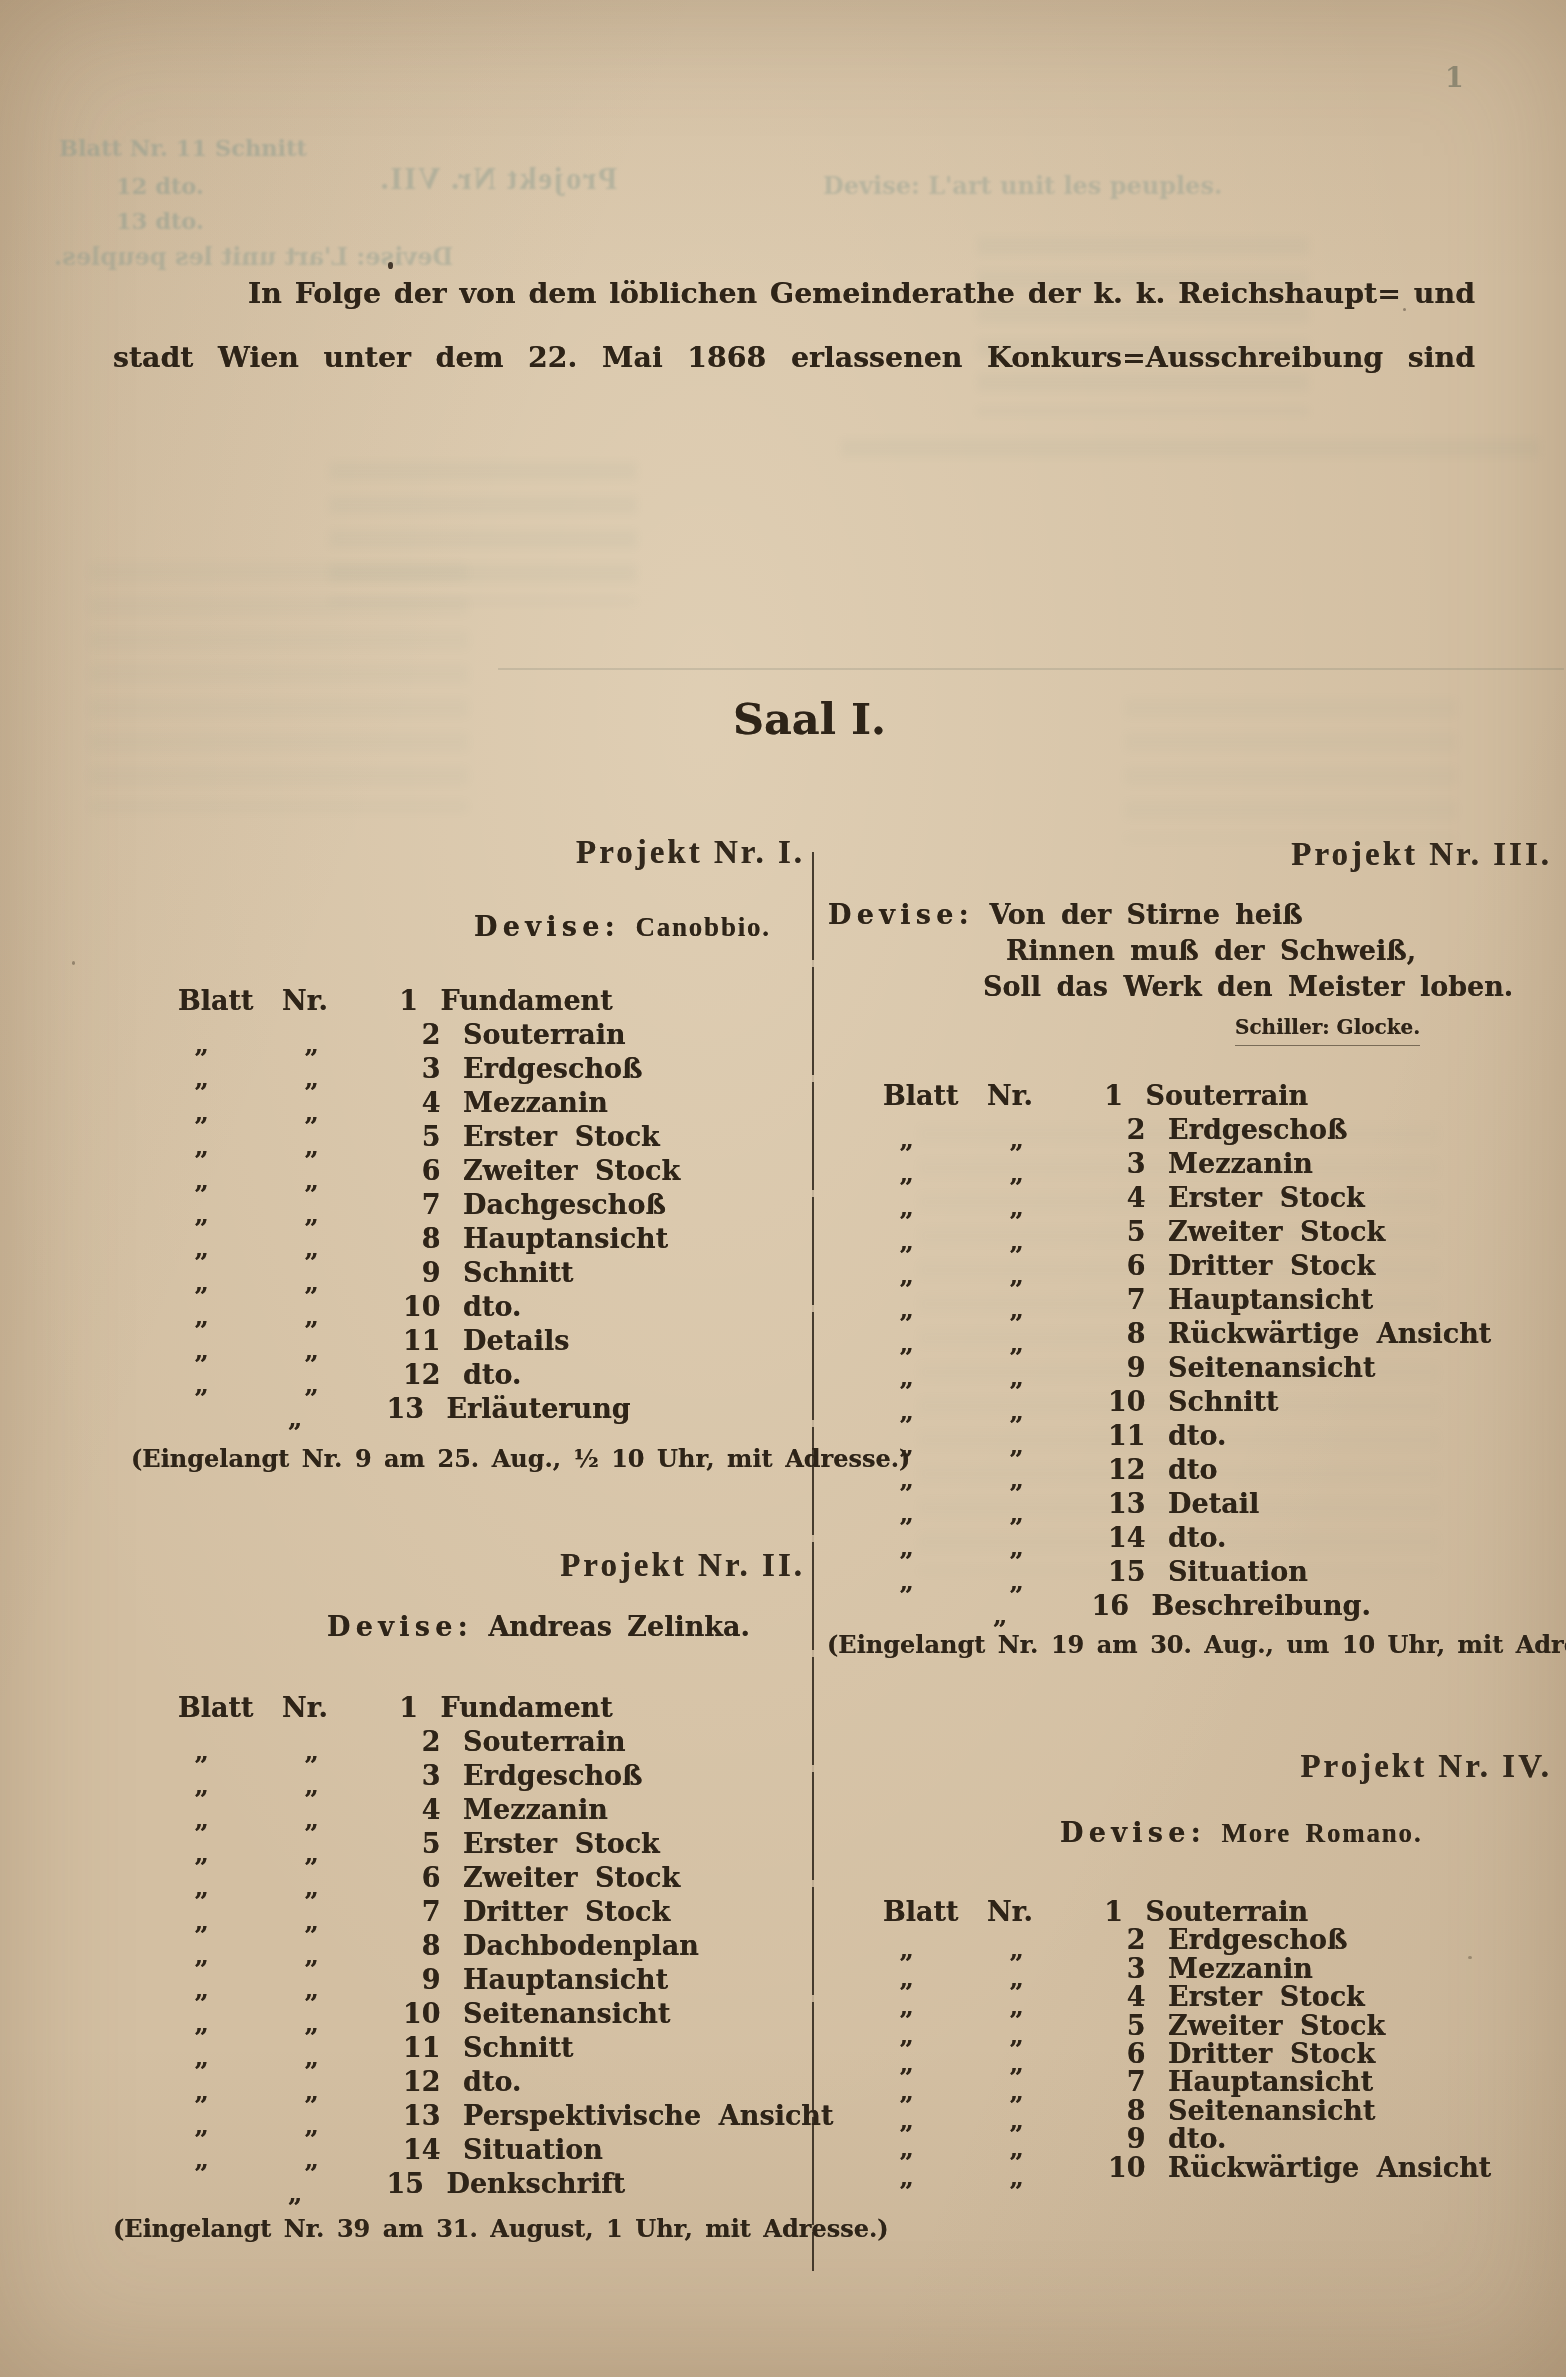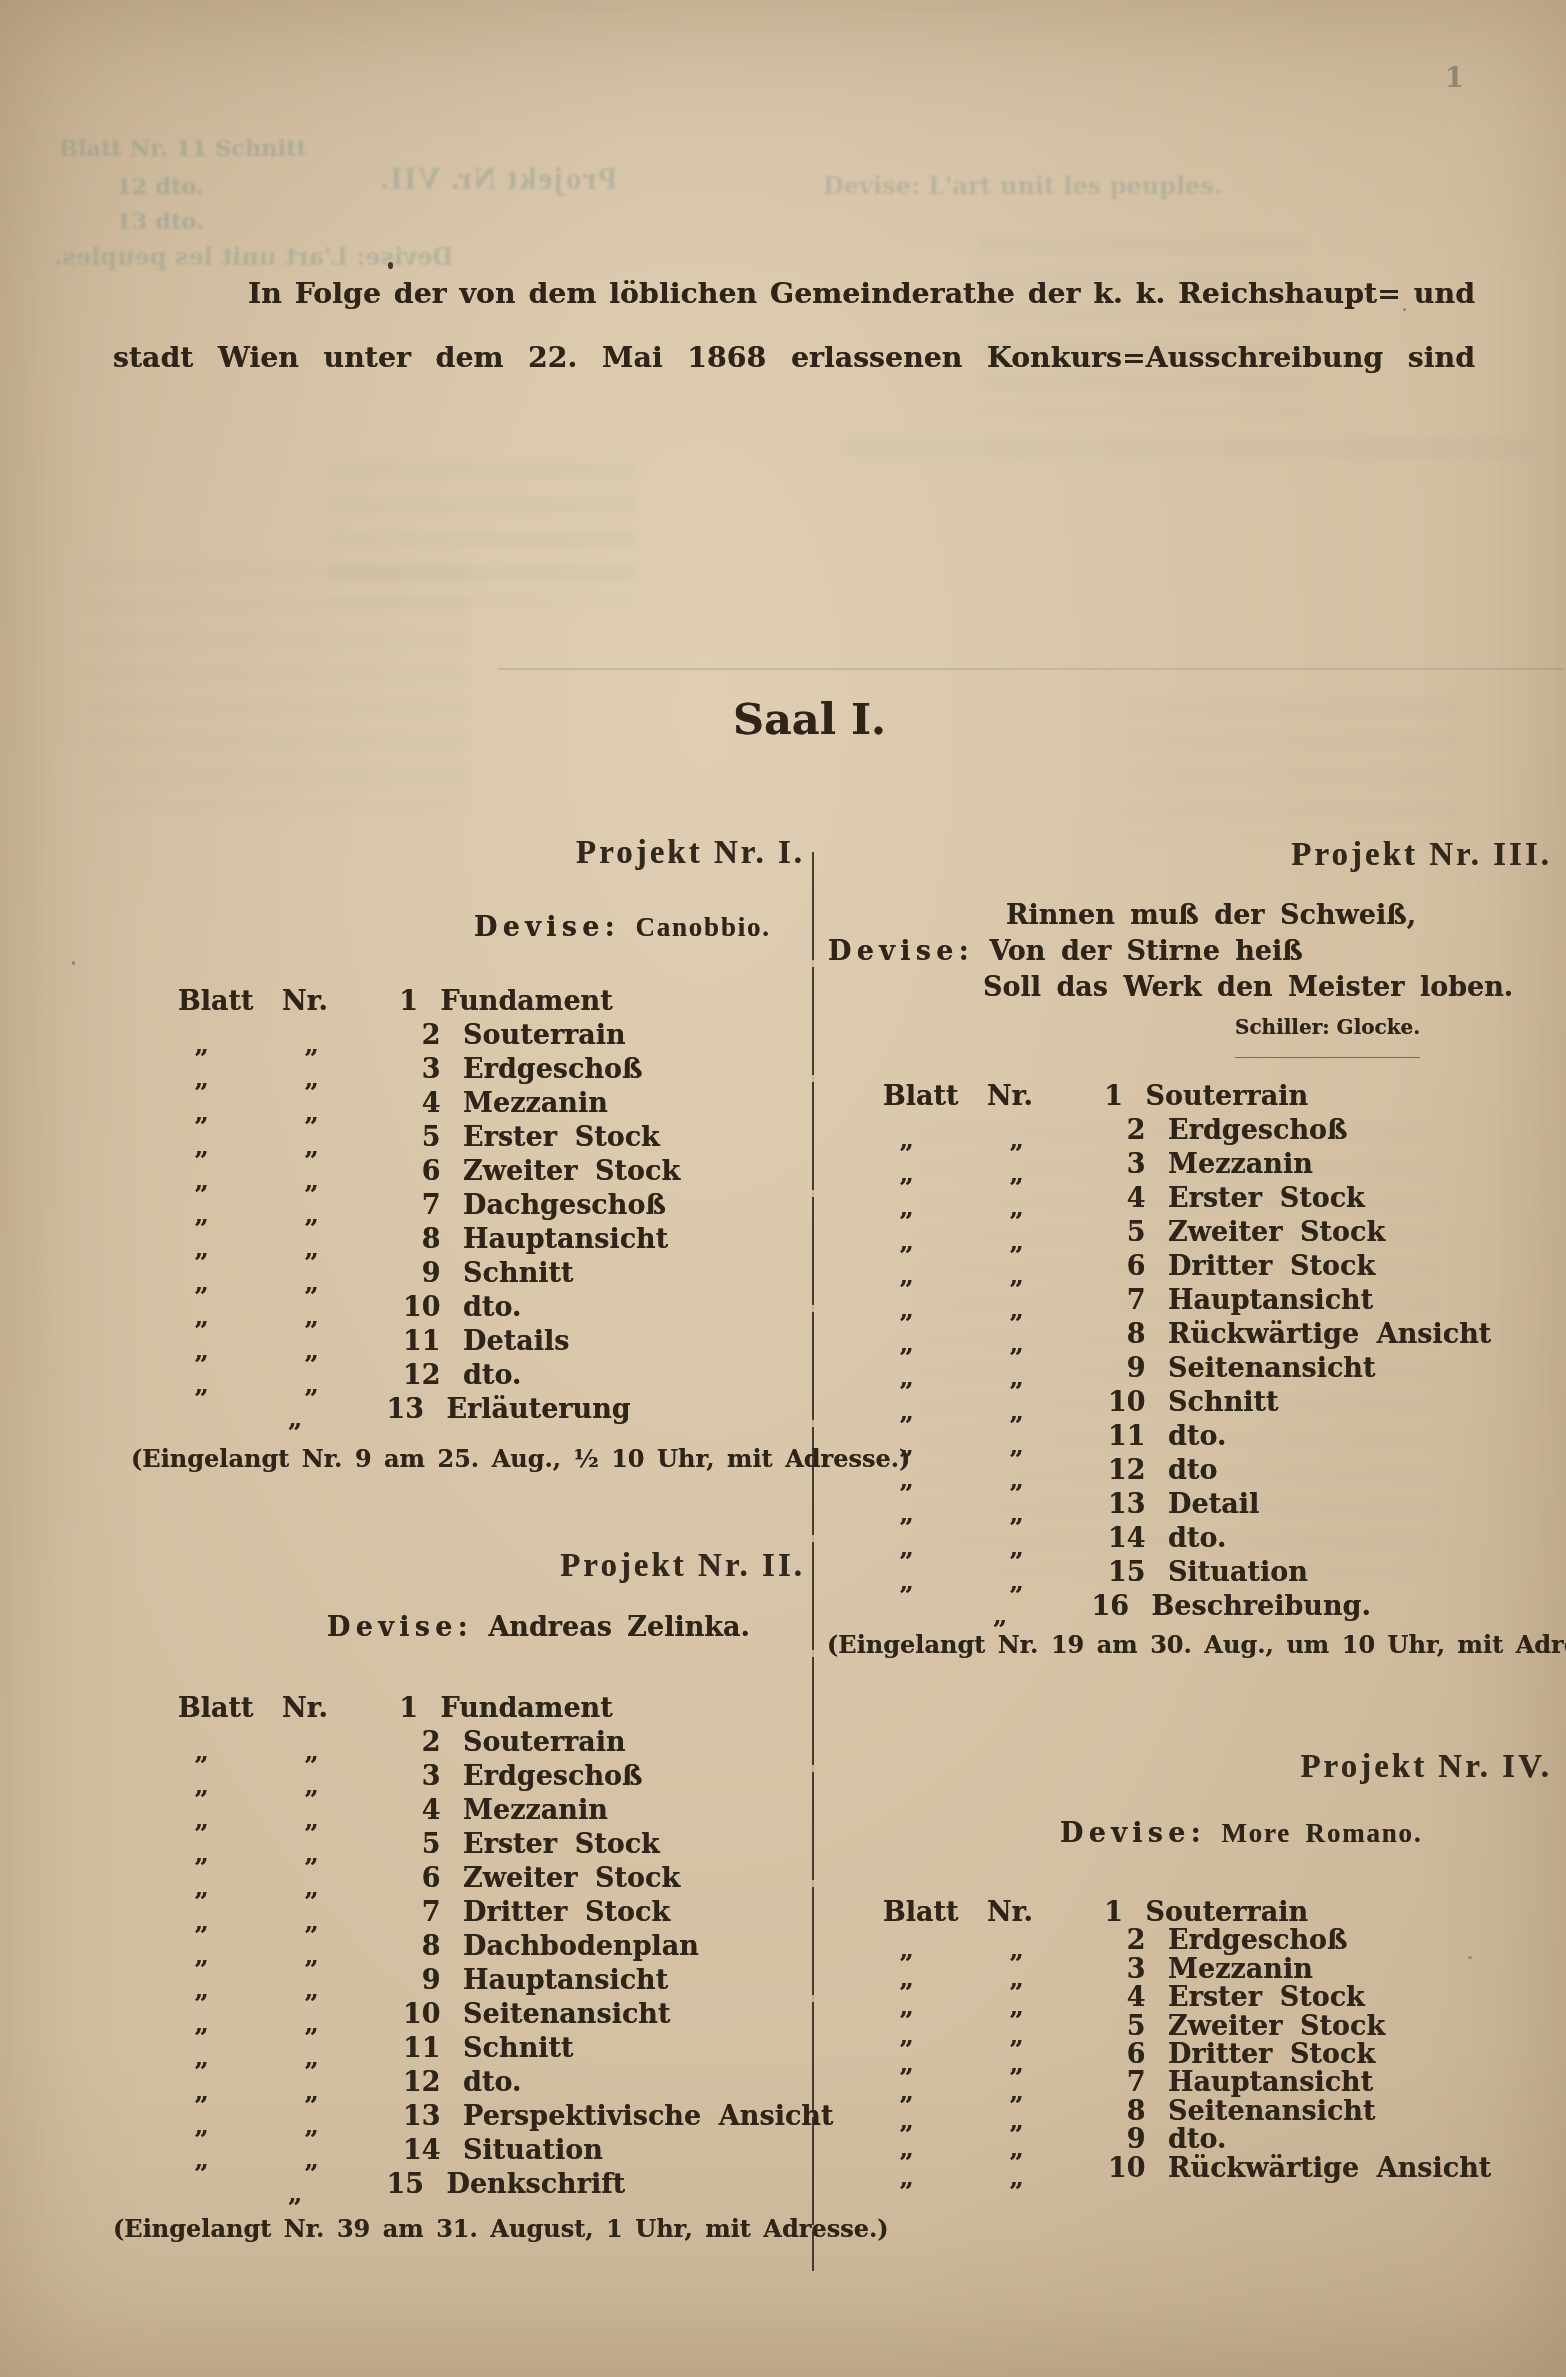--- a/index.html
+++ b/index.html
@@ -80,21 +80,21 @@
   .devise{position:absolute;font-size:27px;font-weight:700;white-space:nowrap;word-spacing:6px;}
   .dev-label{letter-spacing:5.3px;margin-right:15.4px;text-align:center;}
   .dev-text[data-style="antiqua"]{font-family:"Liberation Serif",serif;letter-spacing:1.8px;}
   .d1{left:474px;top:911px;}
   .d2{left:327px;top:1611px;}
   .d4{left:1060px;top:1817px;}
   .d3{left:828px;top:899px;}
   .d3 .dline{height:36px;font-size:27px;font-weight:700;word-spacing:6px;white-space:nowrap;}
   .ind1{margin-left:178px;}
   .ind2{margin-left:155px;}
-  .attribution{position:absolute;left:1235px;top:1015px;font-size:20px;font-weight:700;border-bottom:1.8px solid rgba(46,36,24,.55);padding-bottom:18px;}
+  .attribution{position:absolute;left:1235px;top:1015px;font-size:20px;font-weight:700;border-bottom:1.8px solid rgba(46,36,24,.55);padding-bottom:6px;}
 
   .btable{position:absolute;font-size:27px;font-weight:700;}
   .brow{display:flex;align-items:flex-end;height:34px;line-height:34px;}
   .tb4 .brow{height:28.4px;line-height:28.4px;}
   .c1{width:104px;}
   .c2{width:77px;}
   .cnum{width:59px;text-align:right;font-family:"DejaVu Serif",serif;}
   .clabel{margin-left:22.5px;word-spacing:8.3px;white-space:nowrap;}
   .ditto{transform:translateY(9.5px);font-size:25px;}
   .c1.ditto{padding-left:16.6px;}
@@ -330,24 +330,24 @@
           <span class="cnum">15</span>
           <span class="clabel">Denkschrift</span>
         </div>
       </div>
     <div class="received e2 ink">(Eingelangt Nr. 39 am 31. August, 1 Uhr, mit Adresse.)</div>
   </section>
 
   <section>
     <h3 class="ptitle t3 ink">Projekt Nr. III.</h3>
     <div class="devise d3 ink">
-      <div class="dline ind1">Rinnen muß der Schweiß,</div>
       <div class="dline">
         <span class="dev-label">Devise:</span><span>Von der Stirne heiß</span>
       </div>
+      <div class="dline ind1">Rinnen muß der Schweiß,</div>
       <div class="dline ind2">Soll das Werk den Meister loben.</div>
     </div>
     <div class="attribution ink">Schiller: Glocke.</div>
     <div class="btable tb3 ink">
 
     <div class="brow">
           <span class="c1">Blatt</span>
           <span class="c2">Nr.</span>
           <span class="cnum">1</span>
           <span class="clabel">Souterrain</span>

